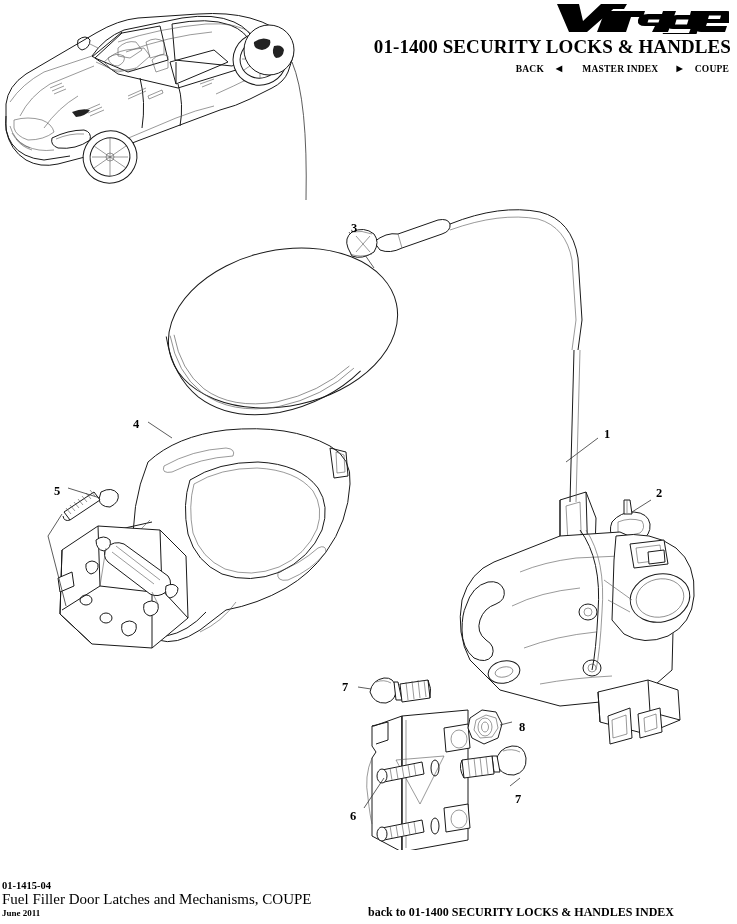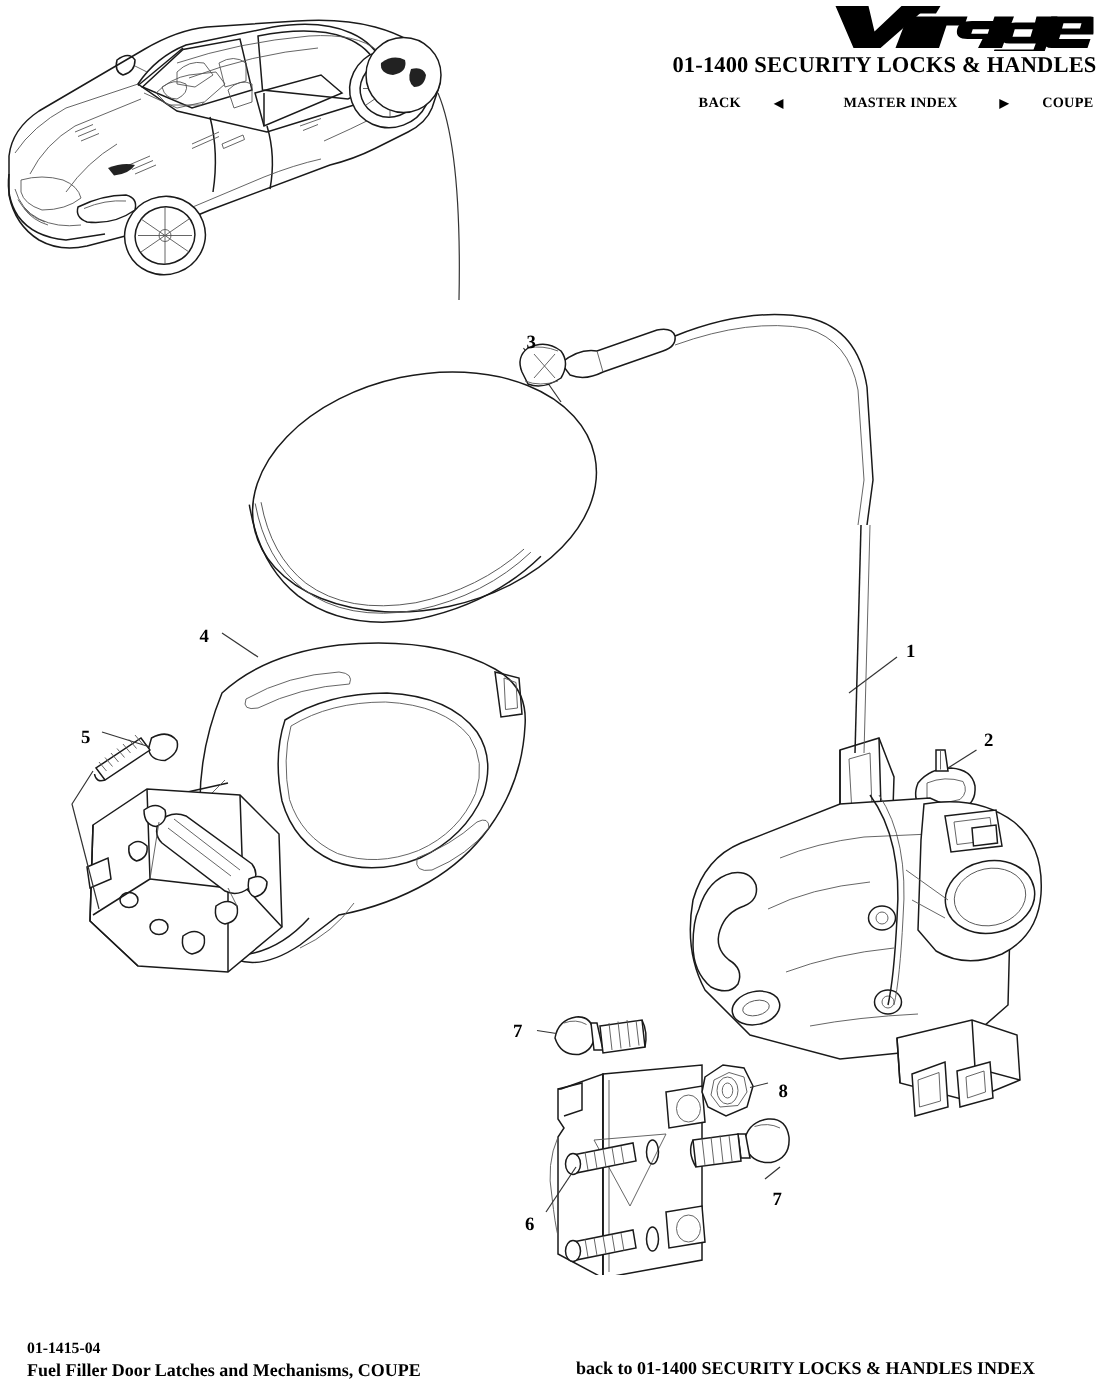--- a/index.html
+++ b/index.html
@@ -29,31 +29,31 @@
     top: 2px;
     width: 180px;
     height: 32px;
   }
   #section-title {
     position: absolute;
     right: 6px;
     top: 36px;
     font-family: "Liberation Serif", serif;
     font-weight: bold;
-    font-size: 15px;
+    font-size: 19px;
     letter-spacing: 0.1px;
     white-space: nowrap;
   }
   #nav-row {
     position: absolute;
     right: 8px;
     top: 64px;
     display: flex;
     align-items: center;
-    gap: 22px;
+    gap: 12px;
     font-family: "Liberation Serif", serif;
     font-weight: bold;
     font-size: 9.5px;
     letter-spacing: 0.2px;
     white-space: nowrap;
   }
   #nav-row .nav-link { cursor: pointer; }
   #nav-row .tri { font-size: 8px; line-height: 1; position: relative; top: -0.5px;}
 
   
@@ -83,36 +83,35 @@
     color: #000;
   }
 
   
   #footer {
     position: absolute;
     left: 0;
     bottom: 0;
     width: 678px;
     height: 70px;
-    margin-left: 16px;
   }
   #footer-left {
     position: absolute;
     left: 2px;
     bottom: 4px;
     font-family: "Liberation Serif", serif;
   }
   #footer-part-number {
     font-weight: bold;
     font-size: 10.5px;
     line-height: 13px;
   }
   #footer-part-title {
-    font-weight: bold;
-    font-size: 12px;
+    font-weight: normal;
+    font-size: 15px;
     line-height: 14px;
   }
   #footer-date {
     font-weight: bold;
     font-size: 9px;
     line-height: 13px;
     margin-top: 1px;
   }
   #footer-index-link {
     position: absolute;
@@ -161,21 +160,21 @@
                  M160 13.5 L172 13.5 L171 17 L159 17 Z" fill-rule="evenodd"></path>
       </g>
     </svg>
   </div>
 
   <div id="section-title">01-1400 SECURITY LOCKS &amp; HANDLES</div>
 
   <div id="nav-row">
     <span class="nav-link">BACK</span>
     <span class="tri">◀</span>
-    <span class="nav-link" style="margin-left:18px">MASTER INDEX</span>
+    <span class="nav-link" style="margin-left:8px">MASTER INDEX</span>
     <span class="tri" style="margin-left:6px">▶</span>
     <span class="nav-link">COUPE</span>
   </div>
 </div>
 
 <div id="car-illustration">
 <svg viewBox="0 0 320 210" width="320" height="210">
   <g class="ln">
 
     <path d="M6 104 Q8 86 26 74 L96 33 Q118 20 138 18 L198 14 Q228 12 250 18
@@ -524,15 +523,16 @@
   <span class="callout" style="left:350px; top:810px;">6</span>
   <span class="callout" style="left:342px; top:681px;">7</span>
   <span class="callout" style="left:519px; top:721px;">8</span>
   <span class="callout" style="left:515px; top:793px;">7</span>
 </div>
 
 <div id="footer">
   <div id="footer-left">
     <div id="footer-part-number">01-1415-04</div>
     <div id="footer-part-title">Fuel Filler Door Latches and Mechanisms, COUPE</div>
+    <div id="footer-date">June 2011</div>
   </div>
   <div id="footer-index-link">back to 01-1400 SECURITY LOCKS &amp; HANDLES INDEX</div>
 </div>
 
 </body></html>

